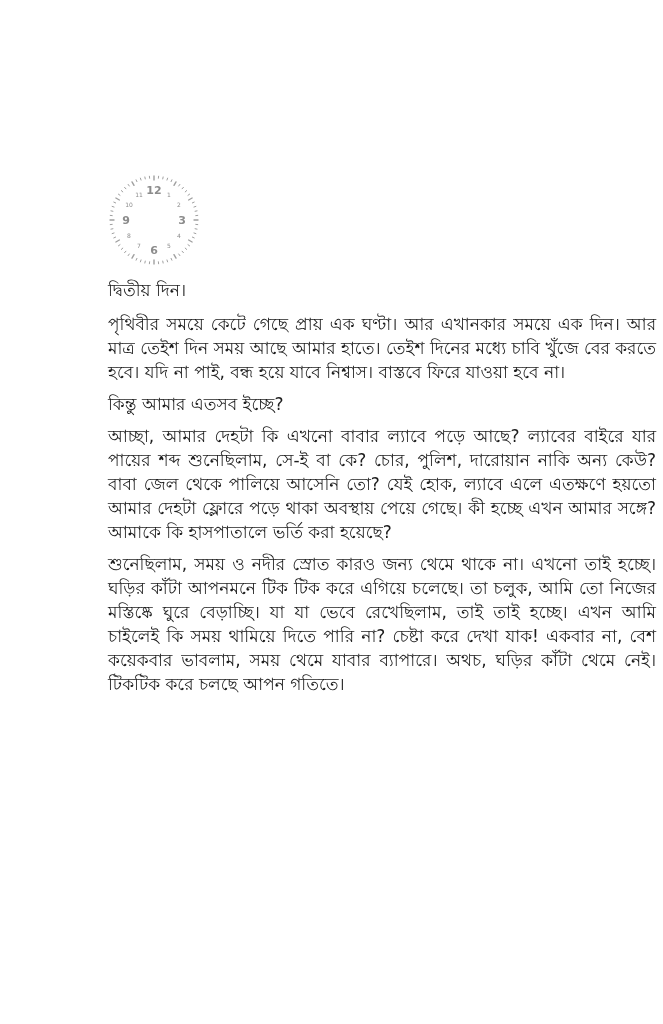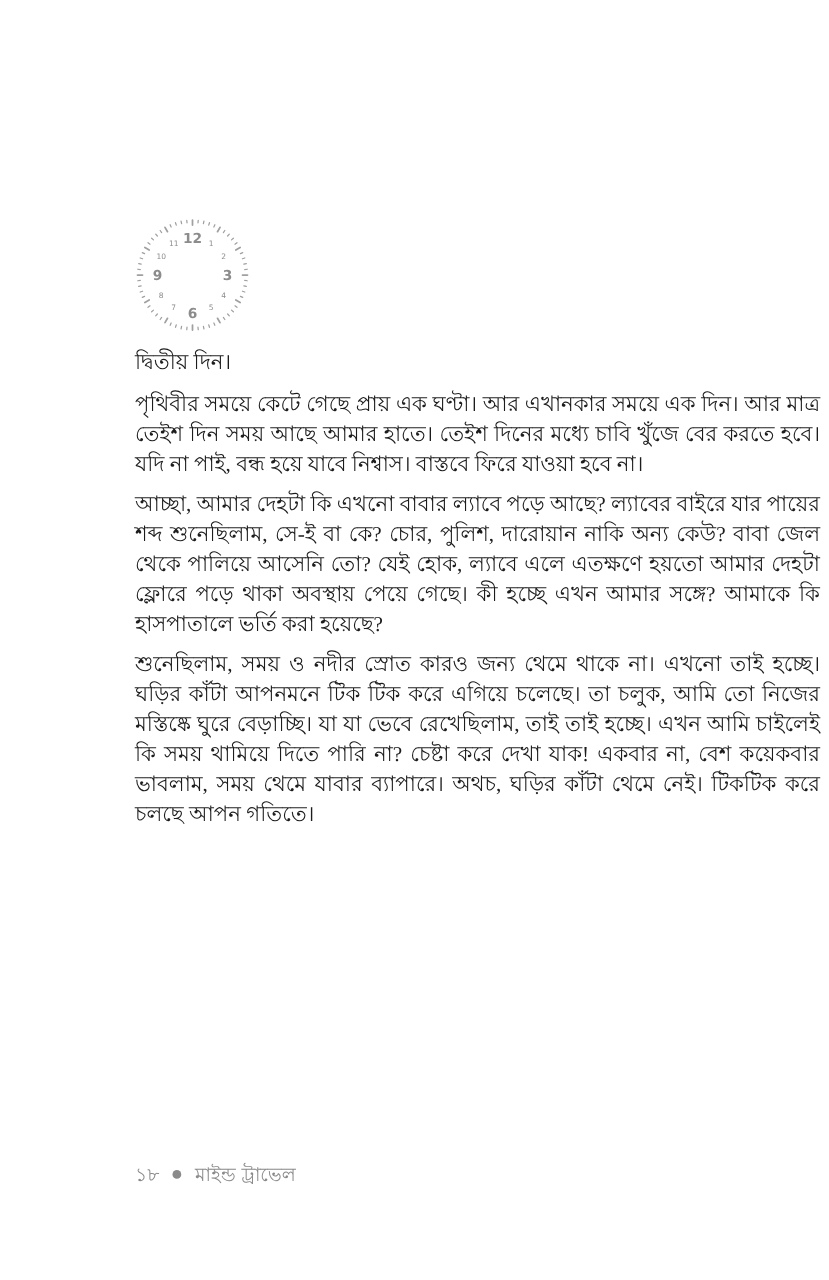--- a/index.html
+++ b/index.html
@@ -27,21 +27,20 @@
       left: 0;
       top: 174px;
       width: 92px;
       height: 92px;
     }
     .body-text {
       position: absolute;
       left: 0;
       top: 278px;
       width: 548px;
-      font-family: Liberation Serif, serif;
     }
     .para {
       margin: 0 0 8px 0;
       font-size: 17px;
       line-height: 24px;
       text-align: justify;
       text-align-last: left;
       color: #1c1c1c;
       letter-spacing: 0px;
     }
@@ -149,23 +148,19 @@
       <text x="31" y="74" font-size="6">7</text>
       <text x="21" y="64" font-size="6">8</text>
       <text x="21" y="33" font-size="6">10</text>
       <text x="31" y="23" font-size="6">11</text>
     </g>
   </svg>
 
   <div class="body-text">
     <p class="para heading">দ্বিতীয় দিন।</p>
     <p class="para">পৃথিবীর সময়ে কেটে গেছে প্রায় এক ঘণ্টা। আর এখানকার সময়ে এক দিন। আর মাত্র তেইশ দিন সময় আছে আমার হাতে। তেইশ দিনের মধ্যে চাবি খুঁজে বের করতে হবে। যদি না পাই, বন্ধ হয়ে যাবে নিশ্বাস। বাস্তবে ফিরে যাওয়া হবে না।</p>
+    <p class="para">কিন্তু আমার এতসব ইচ্ছে?</p>
     <p class="para">আচ্ছা, আমার দেহটা কি এখনো বাবার ল্যাবে পড়ে আছে? ল্যাবের বাইরে যার পায়ের শব্দ শুনেছিলাম, সে-ই বা কে? চোর, পুলিশ, দারোয়ান নাকি অন্য কেউ? বাবা জেল থেকে পালিয়ে আসেনি তো? যেই হোক, ল্যাবে এলে এতক্ষণে হয়তো আমার দেহটা ফ্লোরে পড়ে থাকা অবস্থায় পেয়ে গেছে। কী হচ্ছে এখন আমার সঙ্গে? আমাকে কি হাসপাতালে ভর্তি করা হয়েছে?</p>
     <p class="para">শুনেছিলাম, সময় ও নদীর স্রোত কারও জন্য থেমে থাকে না। এখনো তাই হচ্ছে। ঘড়ির কাঁটা আপনমনে টিক টিক করে এগিয়ে চলেছে। তা চলুক, আমি তো নিজের মস্তিষ্কে ঘুরে বেড়াচ্ছি। যা যা ভেবে রেখেছিলাম, তাই তাই হচ্ছে। এখন আমি চাইলেই কি সময় থামিয়ে দিতে পারি না? চেষ্টা করে দেখা যাক! একবার না, বেশ কয়েকবার ভাবলাম, সময় থেমে যাবার ব্যাপারে। অথচ, ঘড়ির কাঁটা থেমে নেই। টিকটিক করে চলছে আপন গতিতে।</p>
   </div>
 
-  <div class="footer">
-    <span>১৮</span>
-    <span class="bullet"></span>
-    <span>মাইন্ড ট্রাভেল</span>
-  </div>
 
 </div>
 
 </body></html>

